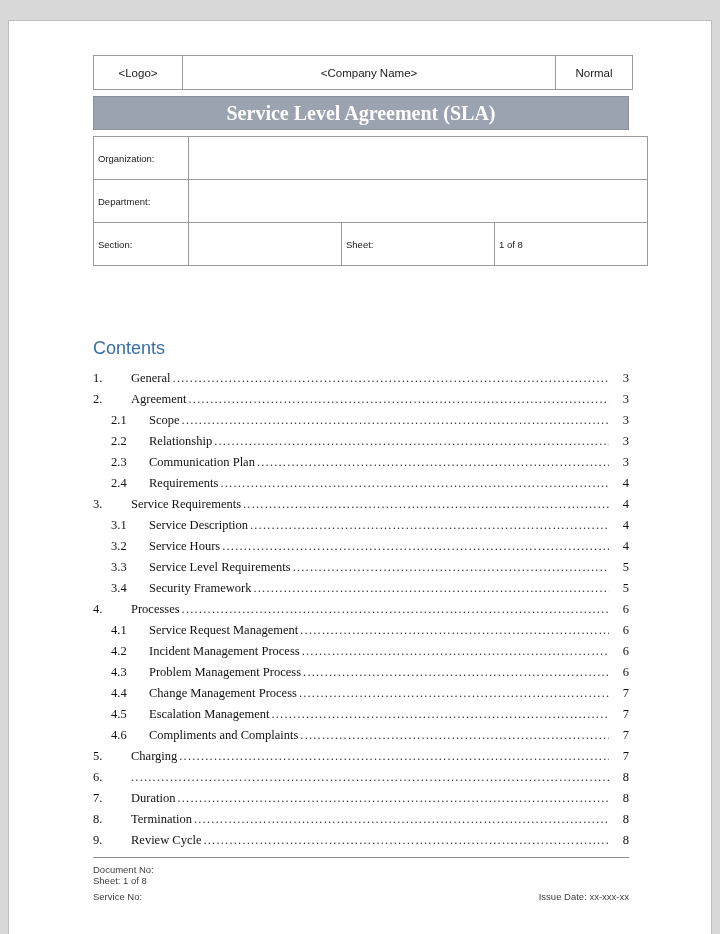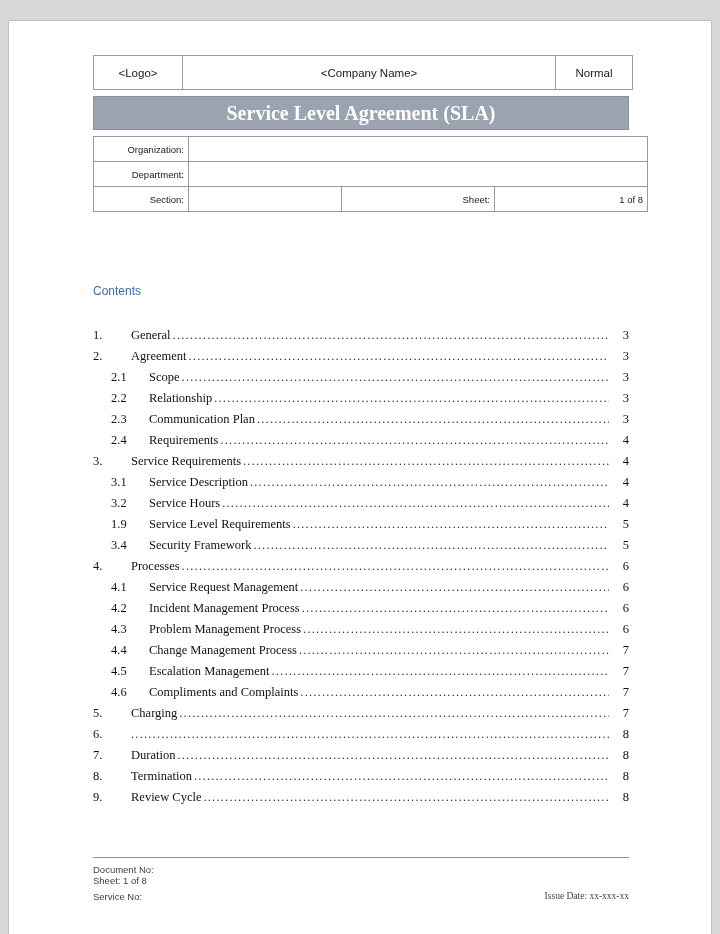--- a/index.html
+++ b/index.html
@@ -70,42 +70,41 @@
 
   table.meta {
     border-collapse: collapse;
     width: 536px;
     table-layout: fixed;
     margin-top: 6px;
   }
   table.meta td {
     border: 1px solid #9a9a9a;
     height: 18px;
-    padding: 3px 4px;
+    padding: 12px 4px;
     font-family: "Liberation Sans", sans-serif;
     font-size: 9.5px;
     color: #1a1a1a;
     vertical-align: middle;
-    text-align: right;
   }
   td.meta-label { width: 86px; }
   td.meta-value { width: 450px; }
   td.sec-value  { width: 308px; }
   td.sheet-label{ width: 66px; }
   td.sheet-value{ width: 76px; }
 
   
   .contents-wrap {
     margin-top: 72px;
   }
   .contents-title {
     font-family: "Liberation Sans", sans-serif;
-    font-size: 12px;
+    font-size: 18px;
     color: #3a6ea5;
-    margin-bottom: 27px;
+    margin-bottom: 9px;
   }
   .toc-row {
     display: flex;
     align-items: flex-end;
     font-size: 12.5px;
     color: #111111;
     height: 21px;
     line-height: 21px;
   }
   .toc-num {
@@ -148,21 +147,21 @@
   .footer-grid {
     display: flex;
     margin-top: 6px;
     font-family: "Liberation Sans", sans-serif;
     font-size: 9.5px;
     color: #3f3f3f;
     flex-direction: column;
   }
   .footer-col { flex: 1 1 0; }
   .footer-col.center { text-align: left; }
-  .footer-col.right { text-align: right; font-family: Liberation Serif, serif; }
+  .footer-col.right { text-align: right; }
   .footer-line2 {
     display: flex;
     margin-top: 5px;
     font-family: "Liberation Sans", sans-serif;
     font-size: 9.5px;
     color: #3f3f3f;
   }
 </style>
 </head>
 <body>
@@ -254,21 +253,21 @@
             <span class="toc-dots">............................................................................................................................................</span>
             <span class="toc-page">4</span>
           </div>
           <div class="toc-row">
             <span class="toc-num l2">3.2</span>
             <span class="toc-label">Service Hours</span>
             <span class="toc-dots">............................................................................................................................................</span>
             <span class="toc-page">4</span>
           </div>
           <div class="toc-row">
-            <span class="toc-num l2">1.9</span>
+            <span class="toc-num l2">3.3</span>
             <span class="toc-label">Service Level Requirements</span>
             <span class="toc-dots">............................................................................................................................................</span>
             <span class="toc-page">5</span>
           </div>
           <div class="toc-row">
             <span class="toc-num l2">3.4</span>
             <span class="toc-label">Security Framework</span>
             <span class="toc-dots">............................................................................................................................................</span>
             <span class="toc-page">5</span>
           </div>

